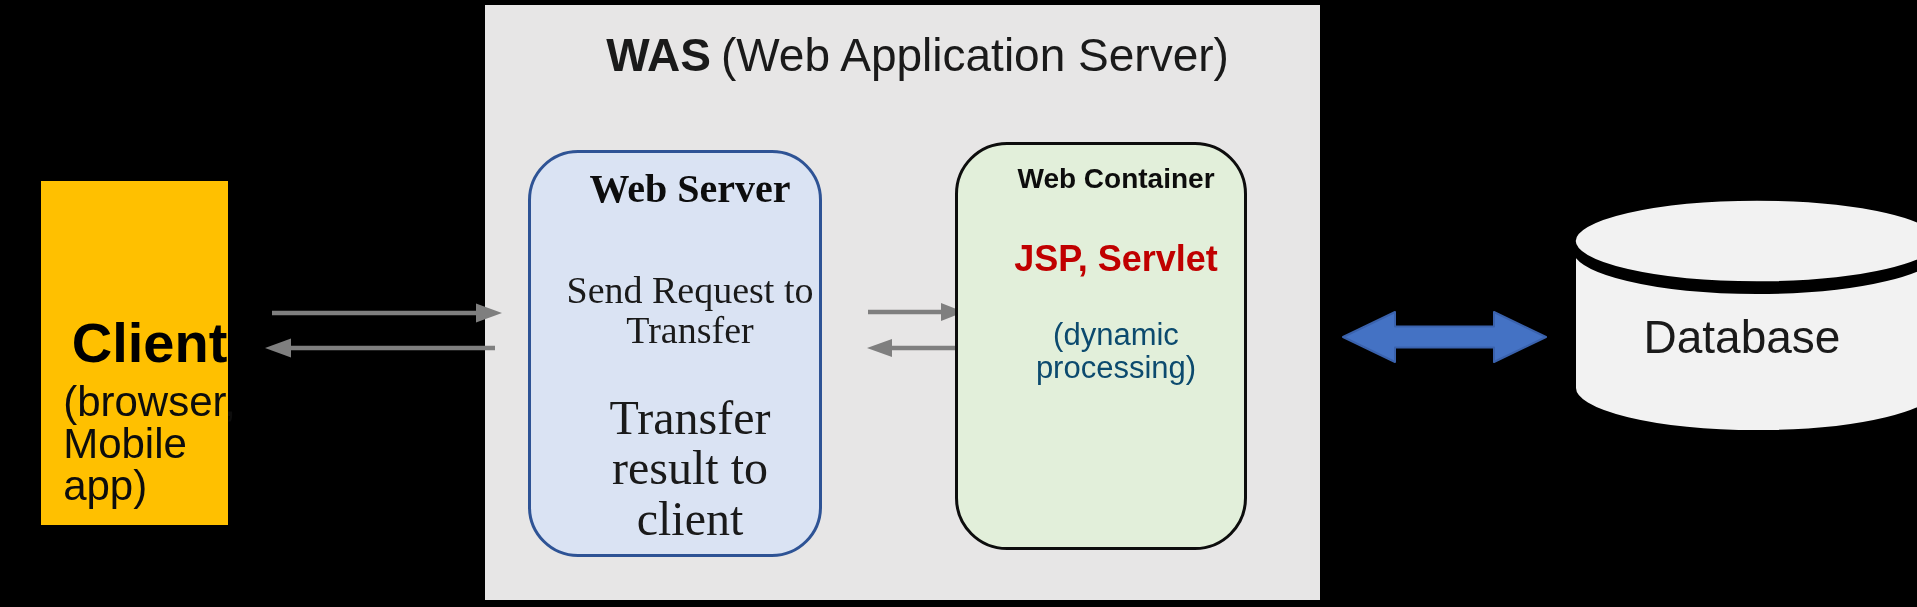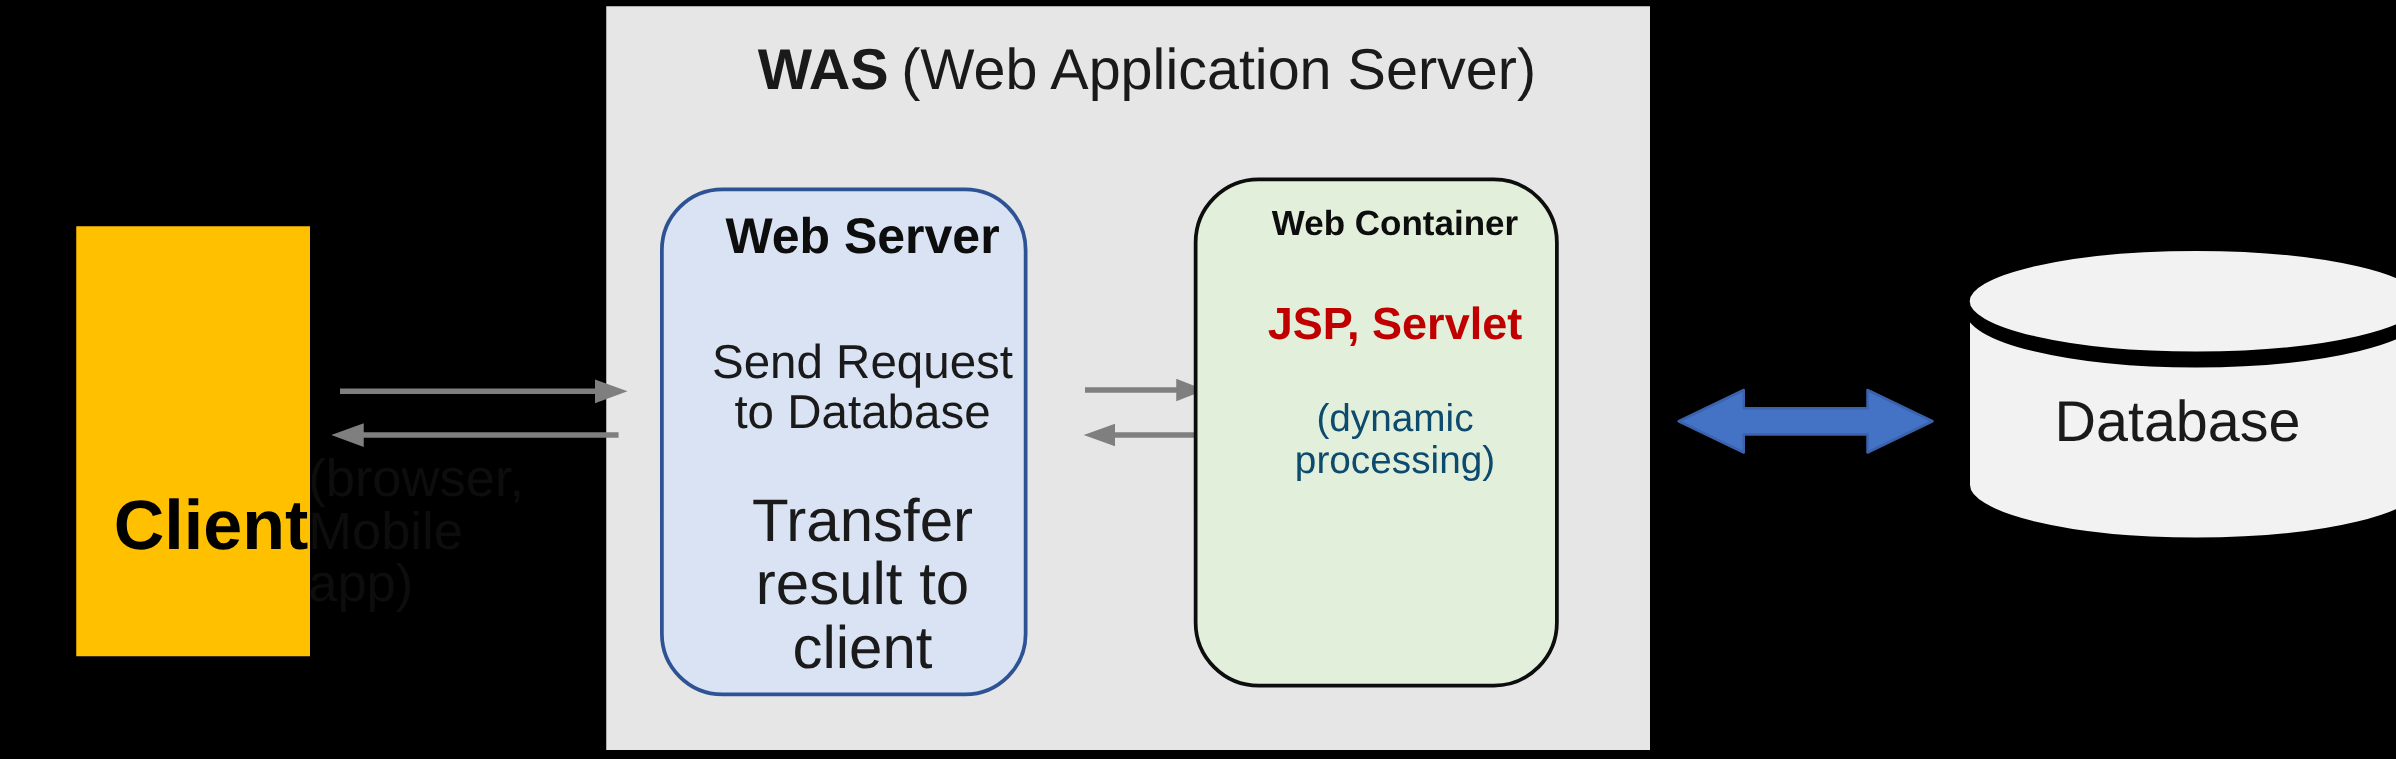--- a/index.html
+++ b/index.html
@@ -38,25 +38,24 @@
   }
   .was-title .bold { font-weight: bold; }
 
   
   .client-box {
     left: 41px; top: 181px;
     width: 187px; height: 344px;
     background: #FFC000;
     box-sizing: border-box;
     display: flex;
-    flex-direction: row;
+    flex-direction: column;
     align-items: center;
     padding-top: 134px;
     text-align: left;
-    margin-left: 20px;
   }
   .client-title {
     font-size: 56px;
     font-weight: bold;
     line-height: 1.0;
     color: #000000;
   }
   .client-sub {
     margin-top: 10px;
     font-size: 42px;
@@ -66,20 +65,21 @@
 
   
   .web-server-box {
     left: 528px; top: 150px;
     width: 294px; height: 407px;
     background: #DAE3F3;
     border: 3px solid #2E5395;
     border-radius: 50px;
     box-sizing: border-box;
     text-align: center;
+    font-family: Liberation Serif, serif;
   }
   .ws-title {
     margin-top: 16px;
     font-size: 40px;
     font-weight: bold;
     line-height: 1.0;
     color: #0d0d0d;
   }
   .ws-para1 {
     margin: 62px auto 0 auto;
@@ -176,21 +176,21 @@
 
   <div class="abs arrow" style="left:235px; top:336px;">
     <svg width="230" height="24" viewBox="0 0 230 24">
       <polygon points="26,2.5 0,12 26,21.5" fill="#7F7F7F"></polygon>
       <line x1="25" y1="12" x2="230" y2="12" stroke="#7F7F7F" stroke-width="4.5"></line>
     </svg>
   </div>
 
   <div class="abs web-server-box">
     <div class="ws-title">Web Server</div>
-    <div class="ws-para1">Send Request to Database</div>
+    <div class="ws-para1">Send Request to Transfer</div>
     <div class="ws-para2">Transfer result to client</div>
   </div>
 
   <div class="abs arrow" style="left:838px; top:300px;">
     <svg width="96" height="24" viewBox="0 0 96 24">
       <line x1="0" y1="12" x2="74" y2="12" stroke="#7F7F7F" stroke-width="4.5"></line>
       <polygon points="73,3 96,12 73,21" fill="#7F7F7F"></polygon>
     </svg>
   </div>
 

